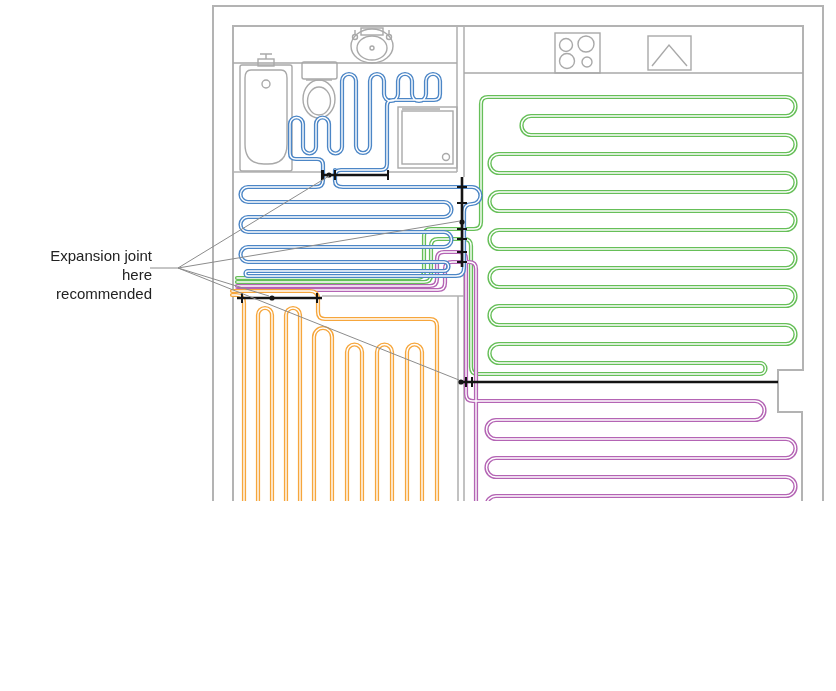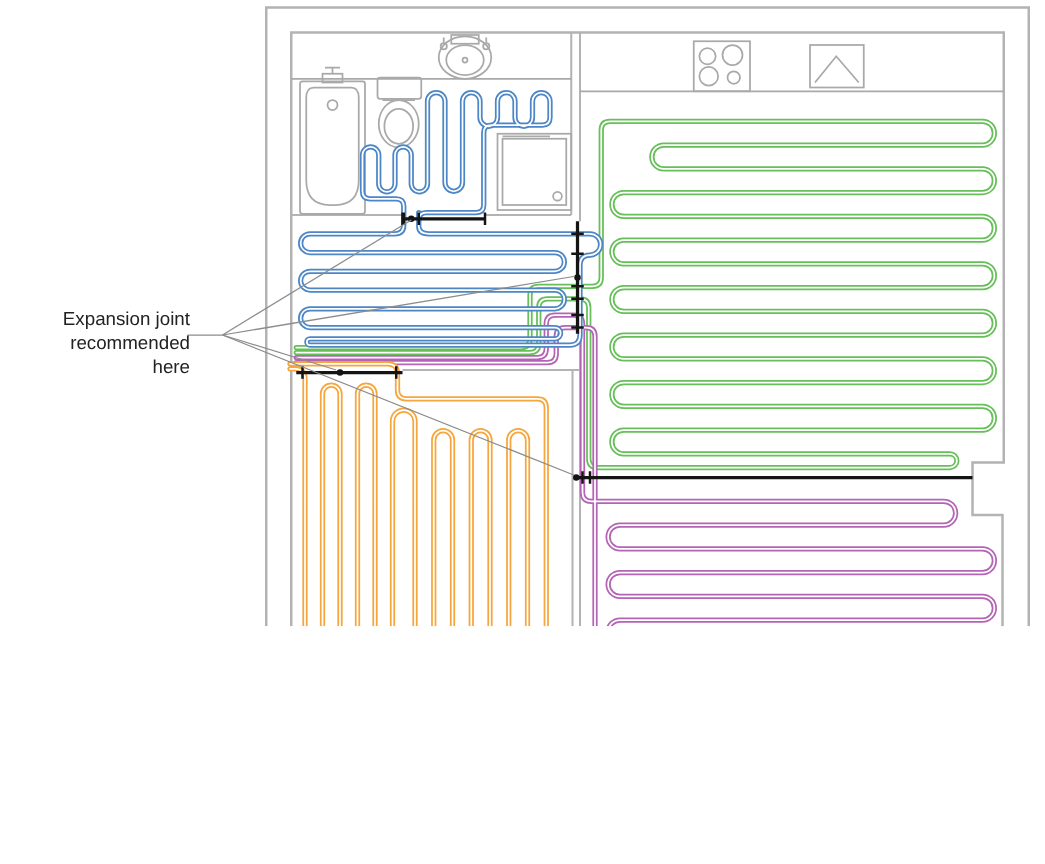--- a/index.html
+++ b/index.html
@@ -169,17 +169,17 @@
     <path class="leader" d="M 150,268 H 178"></path>
     <path class="leader" d="M 178,268 L 329,176"></path>
     <path class="leader" d="M 178,268 L 460,221"></path>
     <path class="leader" d="M 178,268 L 269,296"></path>
     <path class="leader" d="M 178,268 L 459,380"></path>
   </g>
 </svg>
 
   <div class="annotation">
     <div>Expansion joint</div>
+    <div>here</div>
     <div>recommended</div>
-    <div>here</div>
   </div>
 
 </div>
 
 </body></html>

